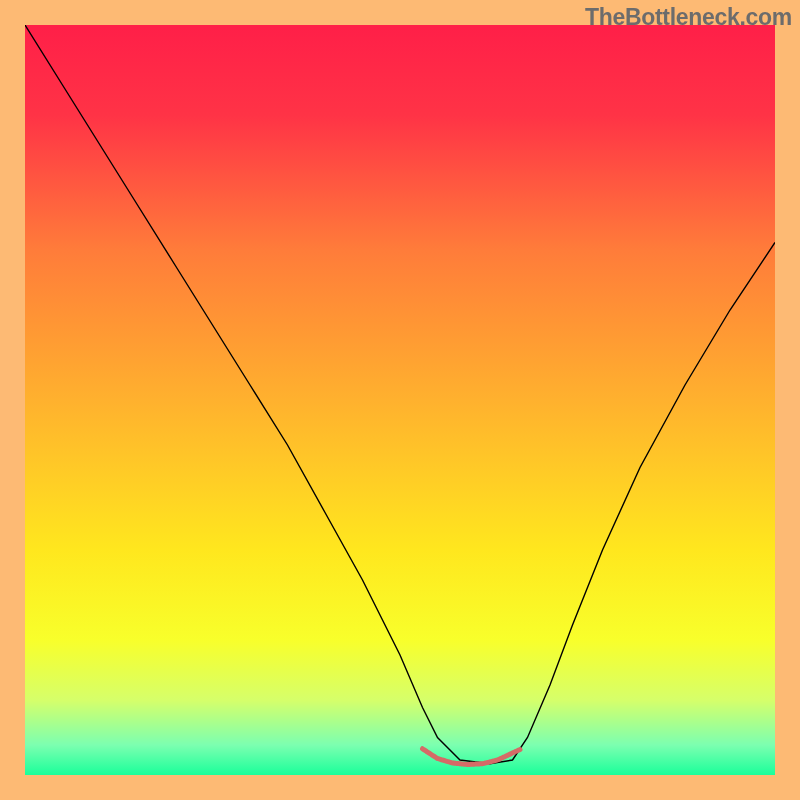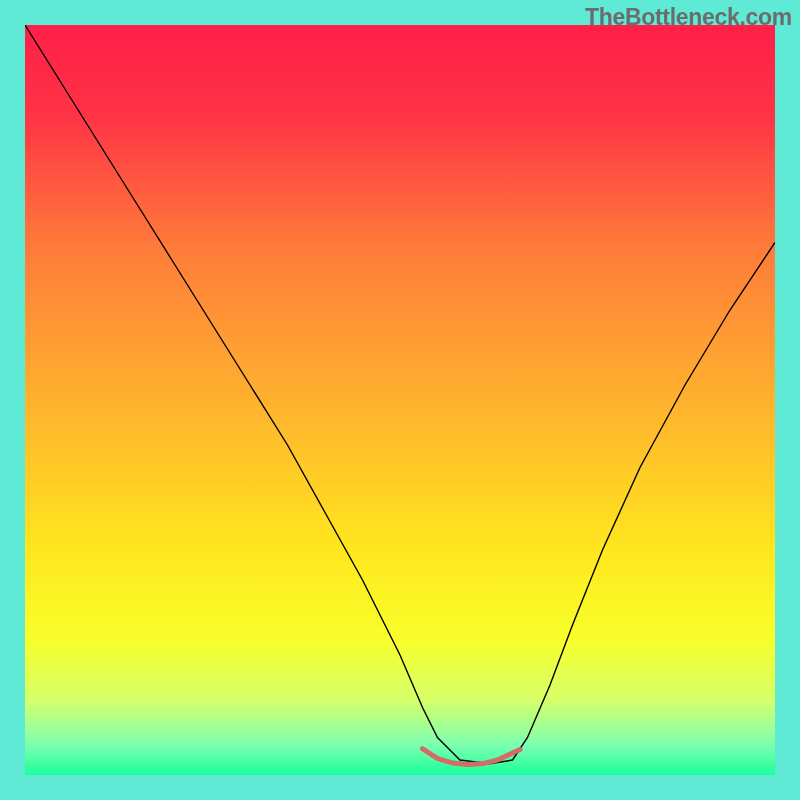--- a/index.html
+++ b/index.html
@@ -7,21 +7,21 @@
     padding: 0;
     width: 800px;
     height: 800px;
     background: #000;
     overflow: hidden;
   }
   .frame {
     position: relative;
     width: 800px;
     height: 800px;
-    background: #5eead4;
+    background: #fdba74;
   }
   .plot-area {
     position: absolute;
     left: 25px;
     top: 25px;
     width: 750px;
     height: 750px;
   }
   .gradient-bg {
     position: absolute;

